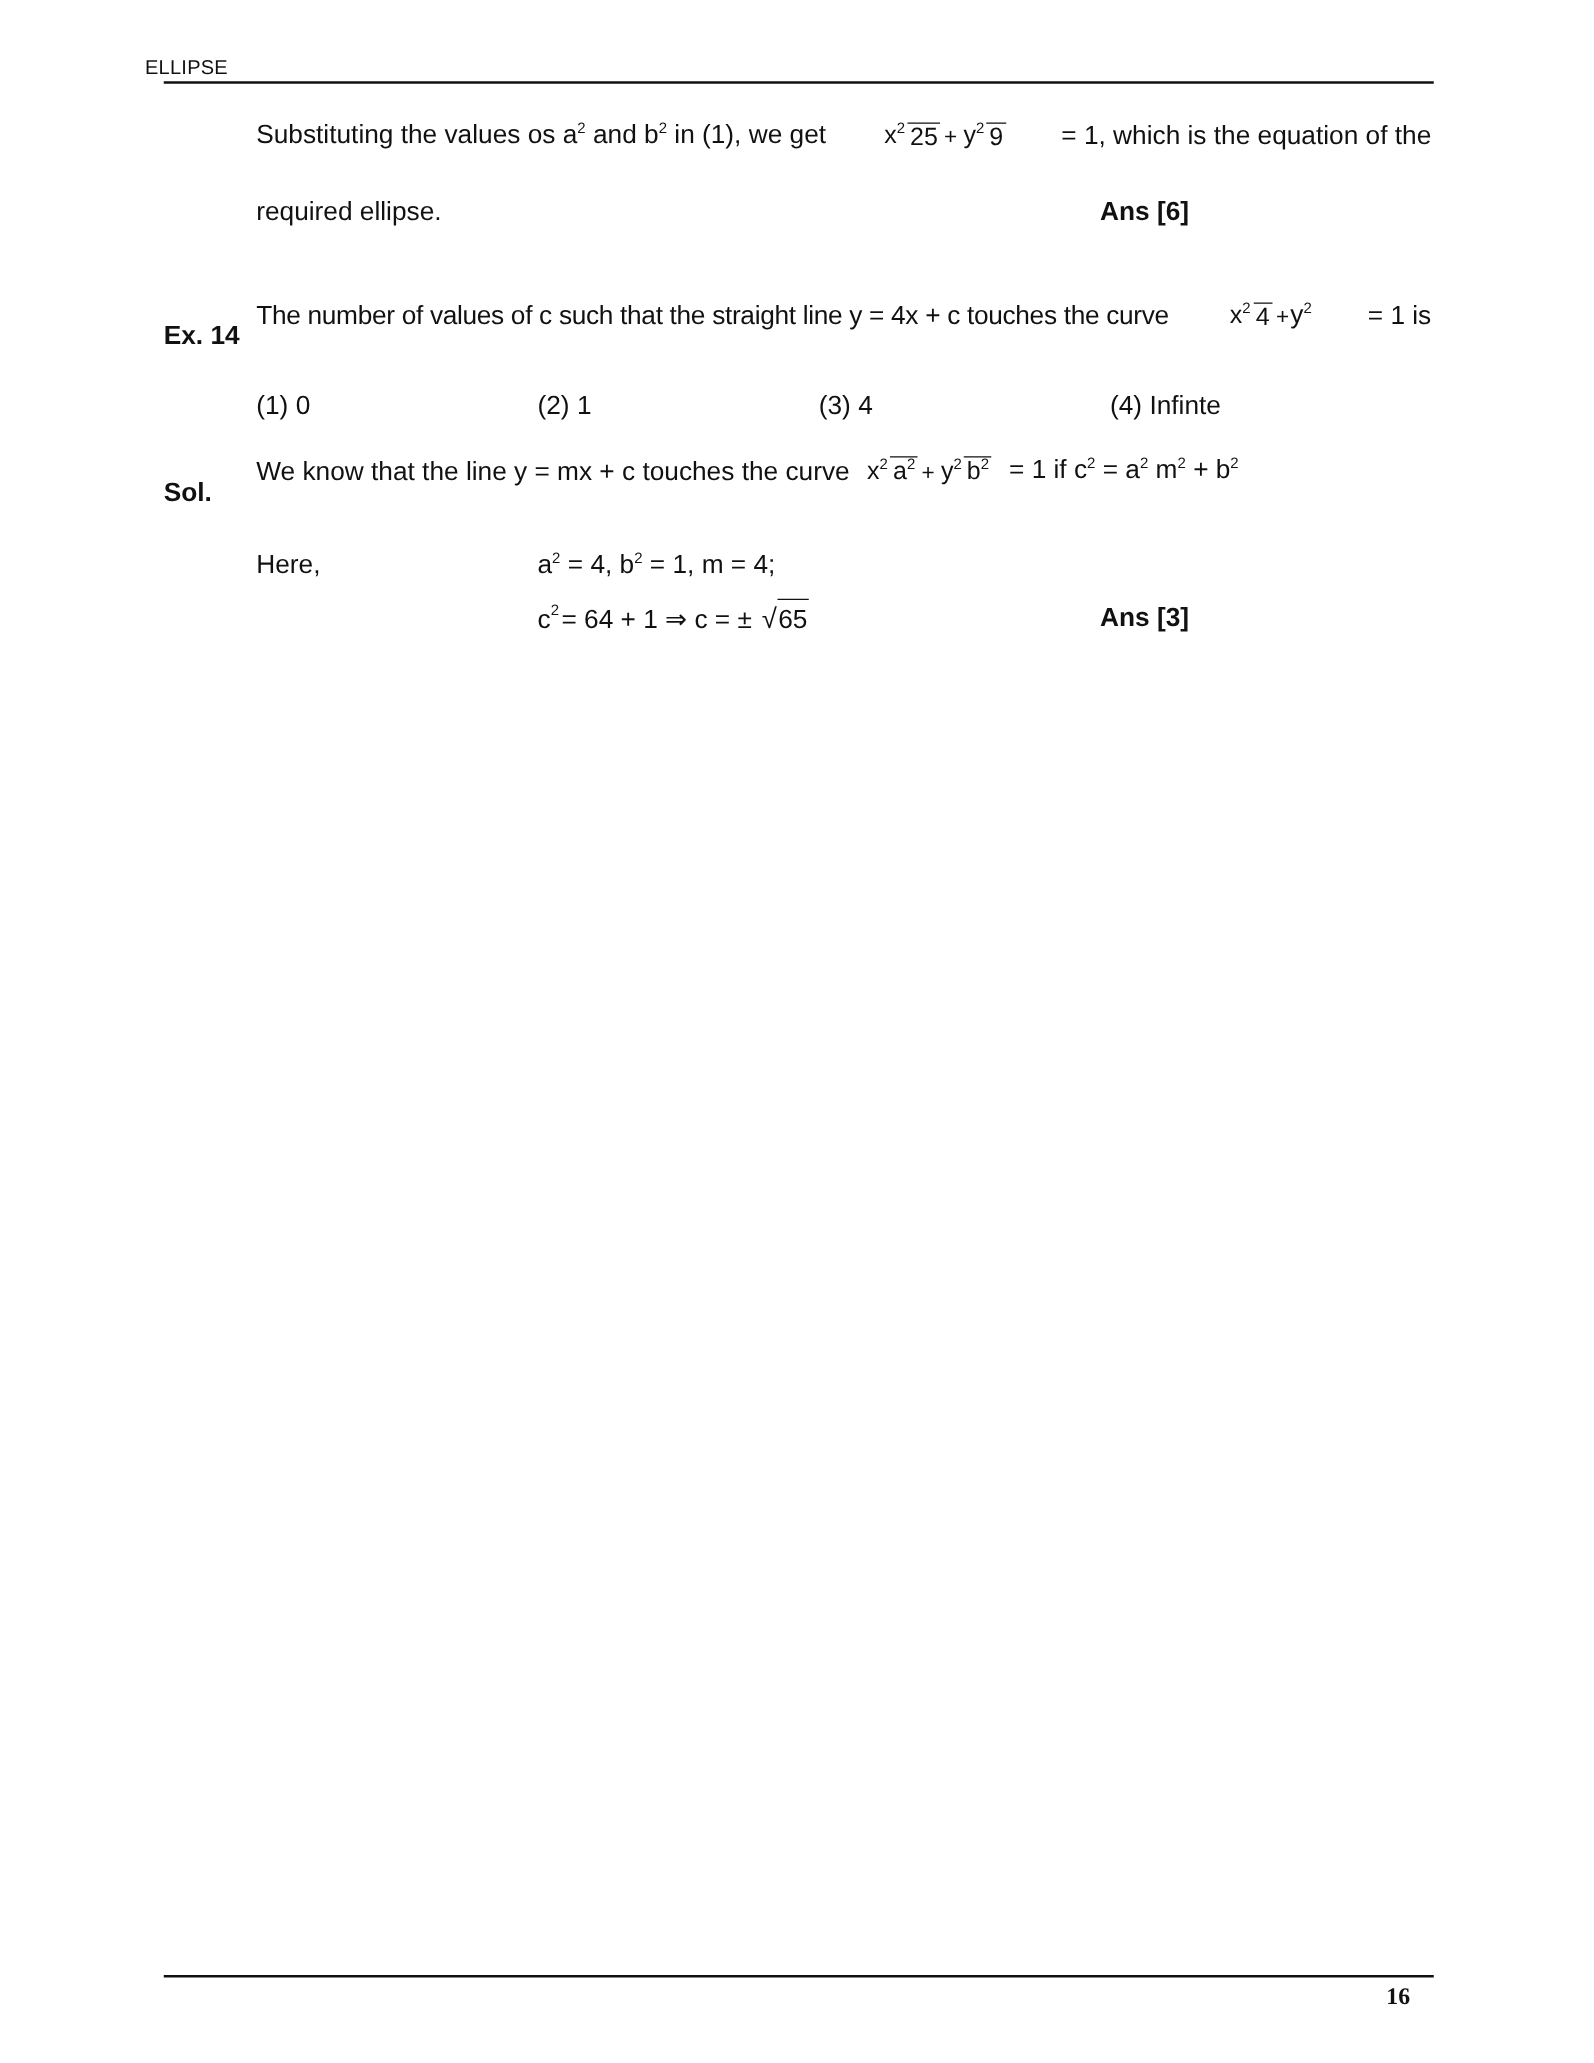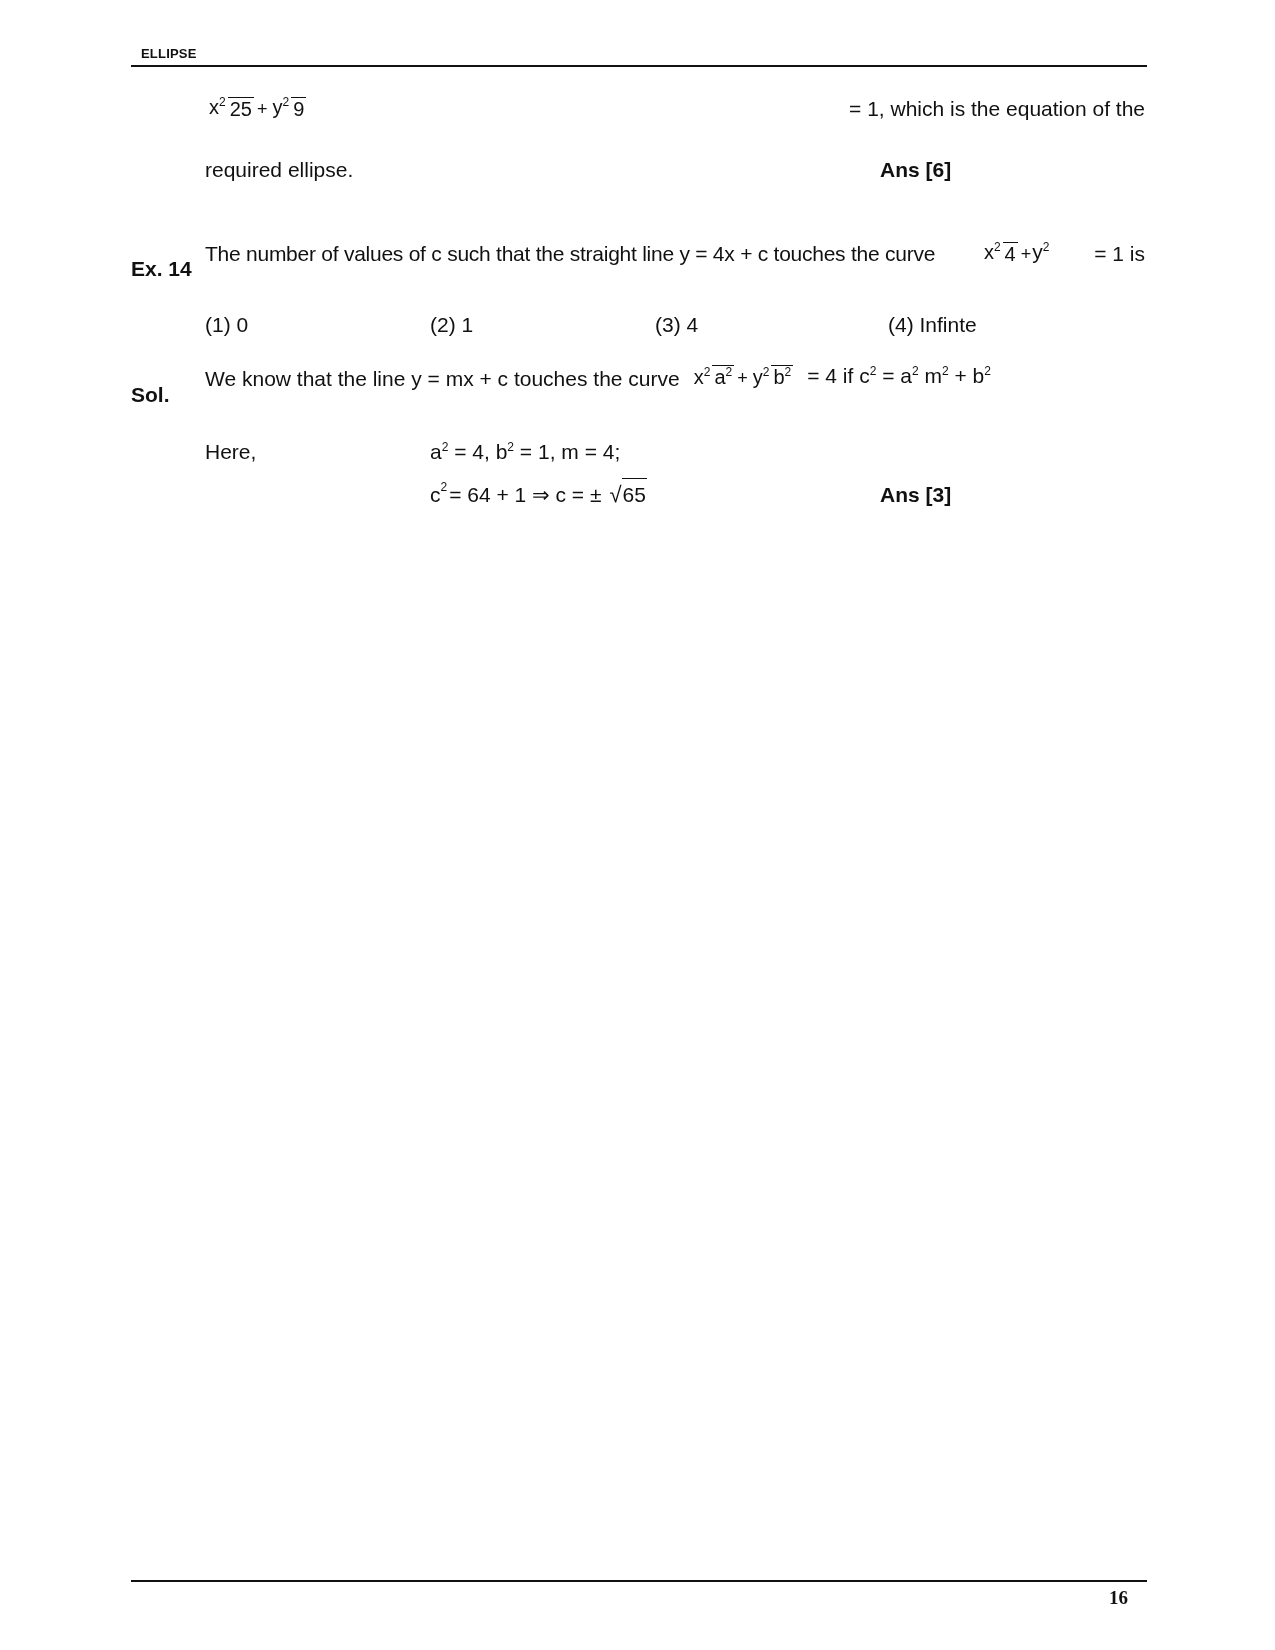--- a/index.html
+++ b/index.html
@@ -1,19 +1,19 @@
 <!DOCTYPE html>
 <html><head>
 <meta charset="utf-8">
 <style>
   html, body { margin:0; padding:0; background:#ffffff; }
   body { width:1275px; height:1650px; position:relative; overflow:hidden;
          font-family:"Liberation Sans", sans-serif; color:#111; }
   .abs { position:absolute; white-space:nowrap; }
-  .header-title { left:141px; top:46px; font-size:13px; font-weight:bold; letter-spacing:0.2px; }
+  .header-title { left:116px; top:46px; font-size:16px; font-weight:normal; letter-spacing:0.2px; }
   .rule { position:absolute; background:#111; height:2px; }
   .txt { font-size:21px; line-height:24px; }
   .bold { font-weight:bold; }
   sup.s { font-size:12px; vertical-align:0; position:relative; top:-8px; }
   .frac { display:inline-flex; align-items:center; vertical-align:middle; margin:0 2px; }
   .frac .num { font-size:20px; line-height:22px; padding:0 2px; }
   .frac .den { font-size:20px; line-height:22px; padding:0 2px; border-top:1.4px solid #111; }
   .frac .num sup { font-size:12px; position:relative; top:-8px; vertical-align:0; }
   .frac .den sup { font-size:12px; position:relative; top:-8px; vertical-align:0; }
   .plus { font-size:18px; vertical-align:middle; margin:0 1px; }
@@ -22,20 +22,21 @@
   .sqrt .radicand { border-top:1.4px solid #111; padding:4px 1px; }
   .page-num { font-family:"Liberation Serif", serif; font-weight:bold; font-size:19px; }
 </style>
 </head>
 <body>
 
 <div class="abs header-title">ELLIPSE</div>
 <div class="rule" style="left:131px; top:65px; width:1016px;"></div>
 
 <div class="abs txt" style="left:205px; top:96px; width:940px; display:flex; align-items:center; justify-content:space-between;">
+  <span><span>Substituting the values os a</span><sup class="s">2</sup><span> and b</span><sup class="s">2</sup><span> in (1), we get</span></span>
   <span style="display:inline-flex; align-items:center;">
     <span class="frac">
       <span class="num"><span>x</span><sup>2</sup></span>
       <span class="den">25</span>
     </span>
     <span class="plus">+</span>
     <span class="frac">
       <span class="num"><span>y</span><sup>2</sup></span>
       <span class="den">9</span>
     </span>
@@ -71,21 +72,21 @@
     <span class="frac">
       <span class="num"><span>x</span><sup>2</sup></span>
       <span class="den"><span>a</span><sup>2</sup></span>
     </span>
     <span class="plus">+</span>
     <span class="frac">
       <span class="num"><span>y</span><sup>2</sup></span>
       <span class="den"><span>b</span><sup>2</sup></span>
     </span>
   </span>
-  <span style="margin-left:12px;"><span>= 4 if c</span><sup class="s">2</sup><span> = a</span><sup class="s">2</sup><span> m</span><sup class="s">2</sup><span> + b</span><sup class="s">2</sup></span>
+  <span style="margin-left:12px;"><span>= 1 if c</span><sup class="s">2</sup><span> = a</span><sup class="s">2</sup><span> m</span><sup class="s">2</sup><span> + b</span><sup class="s">2</sup></span>
 </div>
 
 <div class="abs txt" style="left:205px; top:440px;">Here,</div>
 <div class="abs txt" style="left:430px; top:440px;">
   <span>a</span><sup class="s">2</sup><span> = 4, b</span><sup class="s">2</sup><span> = 1, m  = 4;</span>
 </div>
 <div class="abs txt" style="left:430px; top:483px; display:flex; align-items:center;">
   <span>c</span>
     <sup class="s">2</sup>
     <span style="margin-left:2px;"> = 64 + 1 ⇒ c = ±</span>

